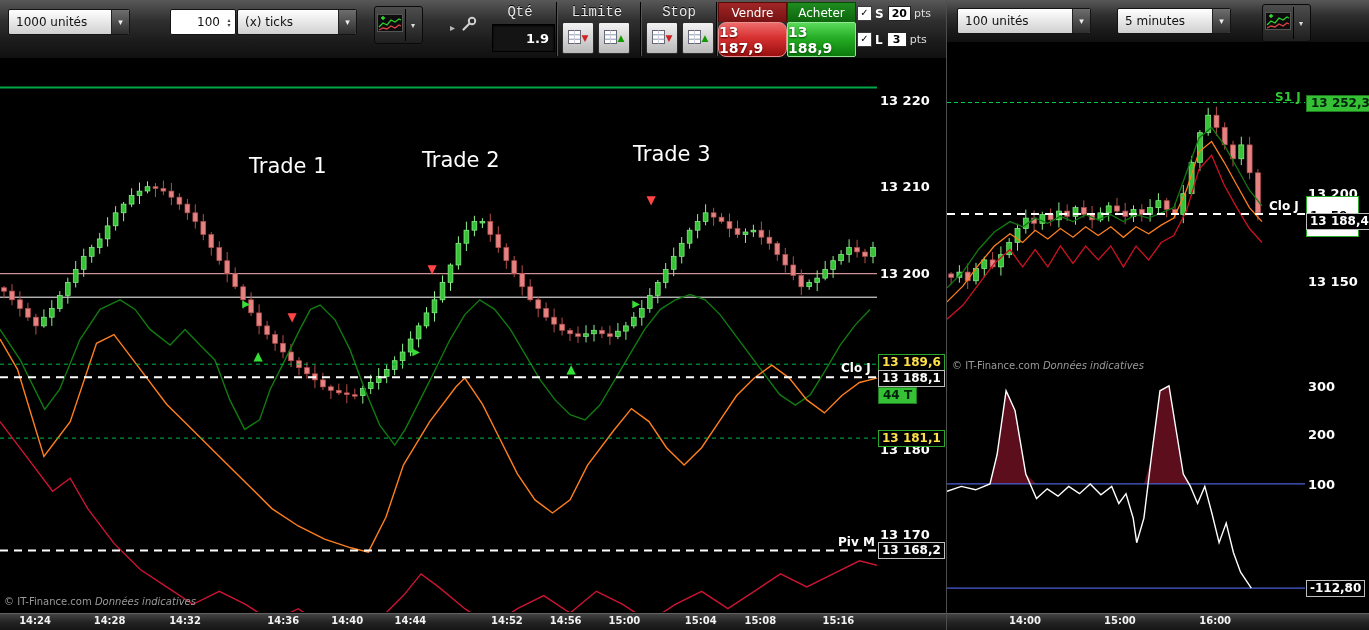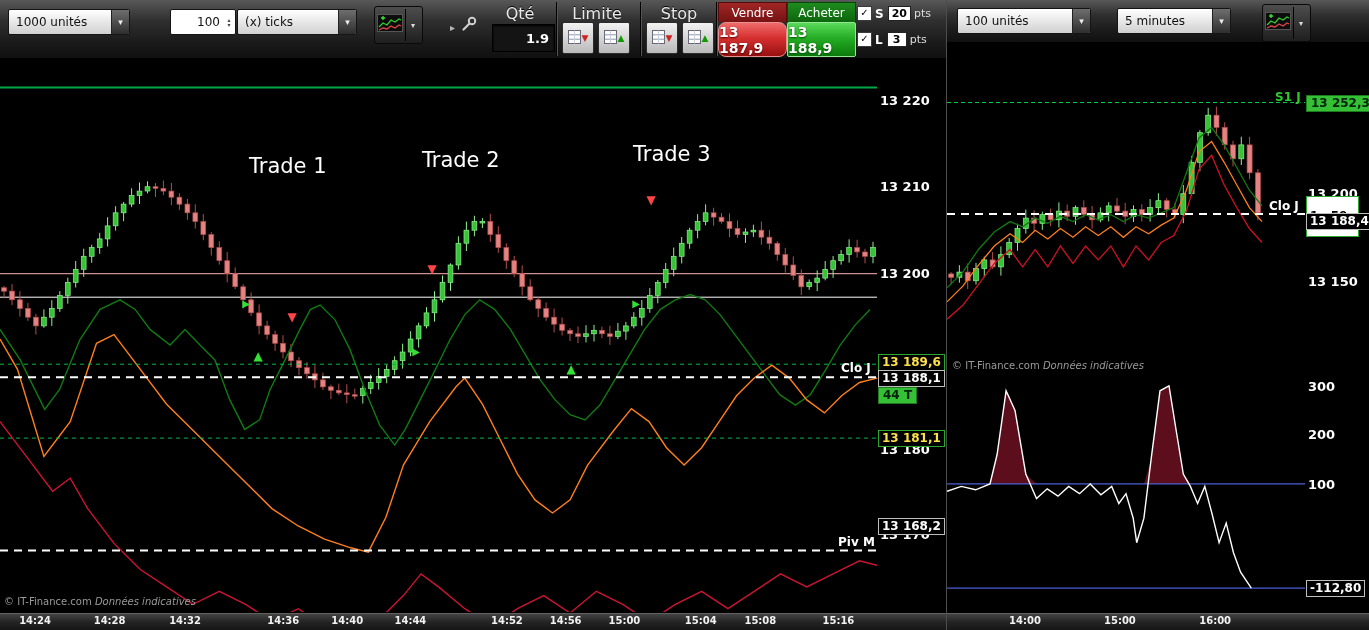--- a/index.html
+++ b/index.html
@@ -18,21 +18,21 @@
   .spin{display:flex;height:24px;background:#fff;border:1px solid #141414;border-radius:2px;}
   .spin-val{flex:1;display:flex;align-items:center;justify-content:flex-end;padding-right:3px;font-size:12px;color:#111;}
   .spin-btns{width:12px;display:flex;flex-direction:column;align-items:center;justify-content:center;
       font-size:6px;color:#444;line-height:5px;cursor:pointer;}
   .icon-btn{display:flex;align-items:center;background:linear-gradient(#4d4d4d,#1f1f1f);
       border:1px solid #0a0a0a;border-radius:3px;cursor:pointer;padding:2px;}
   .icon-dd{width:14px;align-self:stretch;display:flex;align-items:center;justify-content:center;font-size:8px;
       color:#ddd;border-left:1px solid #000;margin-left:2px;}
   .collapse{color:#b9b9b9;font-size:10px;cursor:pointer;}
   .vsep{width:1px;background:#000;box-shadow:1px 0 0 #555;top:2px;height:54px;}
-  .hdr{font-size:16px;color:#e8e8e8;text-align:center;text-shadow:0 -1px 0 #000;}
+  .hdr{font-size:14px;color:#e8e8e8;text-align:center;text-shadow:0 -1px 0 #000;font-family:Liberation Mono, monospace;}
   .qty-field{background:#141414;border:1px solid #000;box-shadow:inset 0 1px 2px #000;display:flex;align-items:center;
       justify-content:flex-end;padding-right:5px;color:#fff;font-size:13px;font-weight:700;cursor:text;}
   .obtn{width:30px;height:30px;background:linear-gradient(#f2f2f2,#b9b9b9);border:1px solid #2c2c2c;border-radius:2px;
       display:flex;align-items:center;justify-content:center;gap:1px;cursor:pointer;}
   .obtn .arr{font-size:9px;line-height:9px;}
   .sell-hdr{background:linear-gradient(#a12626,#761212);border:1px solid #570b0b;border-bottom:none;color:#fff;
       font-size:12px;display:flex;align-items:center;justify-content:center;}
   .buy-hdr{background:linear-gradient(#1f8c1f,#0c650c);border:1px solid #074a07;border-bottom:none;color:#fff;
       font-size:12px;display:flex;align-items:center;justify-content:center;}
   .sell-btn{background:linear-gradient(#ef6b6b,#d63030 45%,#990f0f);border:1px solid #e89090;border-radius:8px;color:#fff;
@@ -456,21 +456,21 @@
   <div class="abs" style="left:877px;top:58px;width:69px;height:554px">
     <span class="tick" style="top:35px">13 220</span>
     <span class="tick" style="top:121px">13 210</span>
     <span class="tick" style="top:208px">13 200</span>
     <span class="tick" style="top:384px">13 180</span>
     <span class="tick" style="top:469px">13 170</span>
     <span class="badge go" style="top:296px">13 189,6</span>
     <span class="badge wb" style="top:312px">13 188,1</span>
     <span class="badge gb" style="top:329px">44 T</span>
     <span class="badge go" style="top:372px">13 181,1</span>
-    <span class="badge wb" style="top:460px">13 168,2</span>
+    <span class="badge wb" style="top:484px">13 168,2</span>
   </div>
 
   <div class="chart abs" style="left:947px;top:42px;width:358px;height:333px">
     <svg id="svg-right" width="358" height="333">
         <line x1="4.1" y1="230.1" x2="4.1" y2="242.6" stroke="#b44d4d"></line>
         <rect x="1.7" y="231.9" width="5.0" height="3.5" fill="#e58383" stroke="#b44d4d" stroke-width="0.7"></rect>
         <line x1="12.4" y1="223.2" x2="12.4" y2="240.7" stroke="#8ef08e"></line>
         <rect x="9.9" y="230.1" width="5.0" height="5.2" fill="#36c436" stroke="#8ef08e" stroke-width="0.7"></rect>
         <line x1="20.7" y1="221.5" x2="20.7" y2="247.0" stroke="#b44d4d"></line>
         <rect x="18.2" y="230.1" width="5.0" height="8.7" fill="#e58383" stroke="#b44d4d" stroke-width="0.7"></rect>

